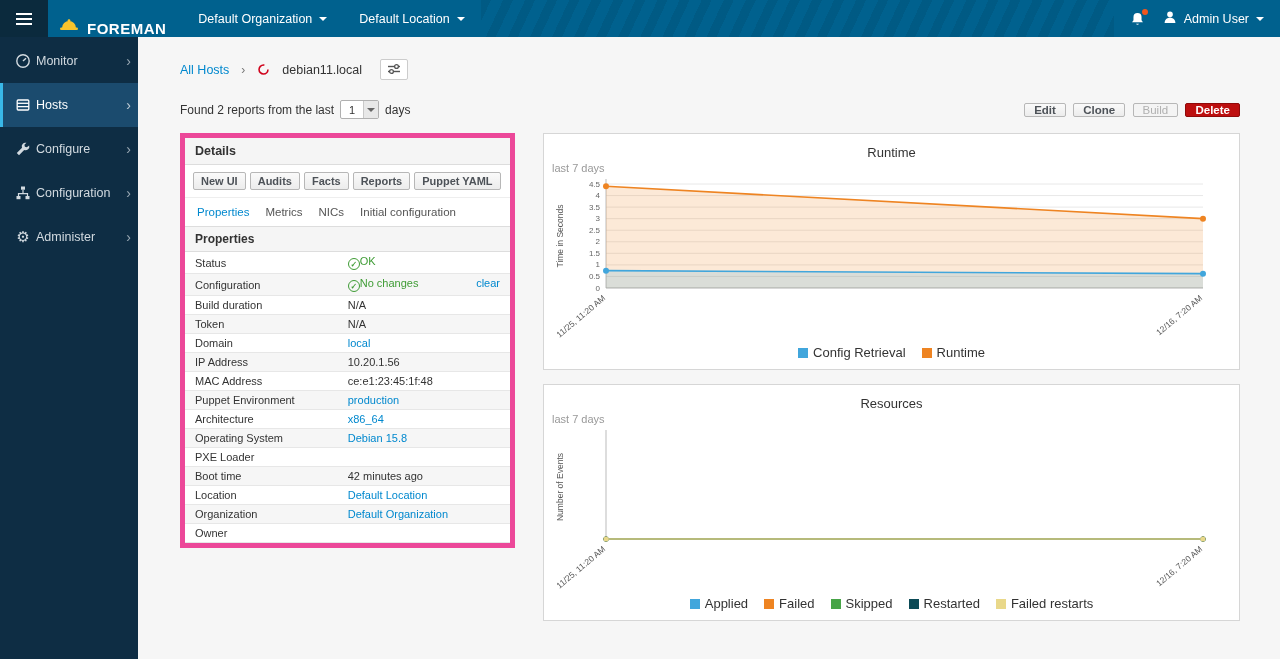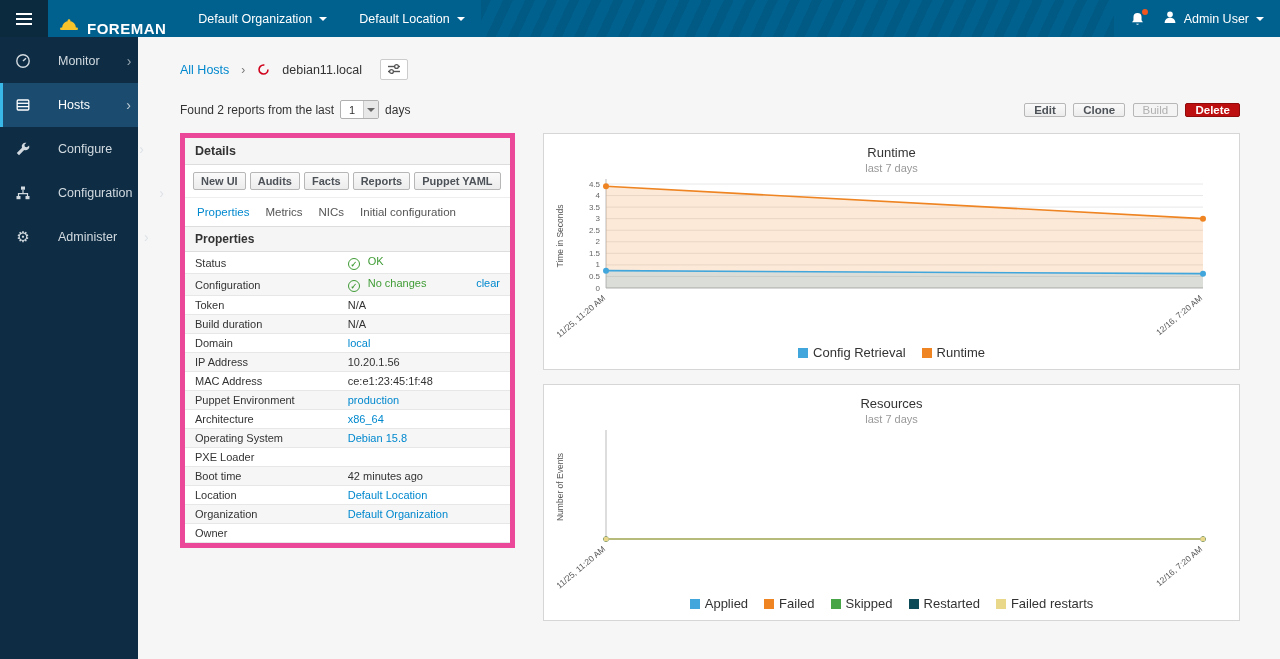--- a/index.html
+++ b/index.html
@@ -17,21 +17,21 @@
   .ctx { display:flex; align-items:center; gap:7px; padding:0 16px; font-size:12.5px; cursor:pointer; }
   .caret-down { width:0; height:0; border-left:4px solid transparent; border-right:4px solid transparent; border-top:4px solid currentColor; display:inline-block; }
   .topbar-stripes { flex:1; background:repeating-linear-gradient(115deg, rgba(0,0,0,0.07) 0 9px, transparent 9px 20px); }
   .topbar-right { display:flex; align-items:center; gap:18px; padding:0 16px; }
   .bell-wrap { position:relative; cursor:pointer; display:flex; align-items:center; }
   .bell-dot { position:absolute; top:-2px; right:-3px; width:6px; height:6px; border-radius:50%; background:#f0561d; }
   .user-menu { display:flex; align-items:center; gap:7px; font-size:12.5px; cursor:pointer; }
 
   
   .sidebar { grid-row:2; grid-column:1; background:#0e2d44; padding-top:2px; }
-  .side-item { height:44px; display:flex; align-items:center; padding:0 7px 0 12px; gap:27px; color:#d2dae0; font-size:12.5px; cursor:pointer; border-left:3px solid transparent; }
+  .side-item { height:44px; display:flex; align-items:center; padding:0 7px 0 12px; gap:5px; color:#d2dae0; font-size:12.5px; cursor:pointer; border-left:3px solid transparent; }
   .side-item svg, .side-item .glyph { flex:0 0 16px; text-align:center; }
   .side-item.active { background:#1b4b6e; border-left-color:#39b8e8; color:#fff; }
   .side-chevron { margin-left:auto; font-size:14px; opacity:.7; }
   .glyph { font-size:15px; line-height:16px; }
 
   
   .main { grid-row:2; grid-column:2; padding:14px 40px 0 42px; overflow:hidden; }
 
   .breadcrumb { display:flex; align-items:center; gap:12px; font-size:12.5px; margin:8px 0 20px; }
   .breadcrumb a { color:#0088ce; text-decoration:none; cursor:pointer; }
@@ -62,27 +62,27 @@
   .panel-tabs .tab.active { color:#0088ce; }
 
   .props-table { width:100%; border-collapse:collapse; font-size:11px; }
   .props-table th { background:#f5f5f5; border-top:1px solid #ddd; border-bottom:1px solid #ddd; padding:5px 10px; text-align:left; font-size:12px; }
   .props-table td { border-bottom:1px solid #e7e7e7; padding:3px 10px; height:19px; vertical-align:middle; }
   .props-table tr:nth-child(even) td { background:#f6f6f6; }
   .prop-label { width:47%; color:#333; }
   .prop-link { color:#0088ce; text-decoration:none; cursor:pointer; }
   .clear-link { float:right; color:#0088ce; text-decoration:none; cursor:pointer; }
   .ok-icon { display:inline-block; width:12px; height:12px; line-height:11px; border-radius:50%; border:1.5px solid #3f9c35; color:#3f9c35; font-size:8px; text-align:center; vertical-align:-2px; font-weight:bold; }
-  .ok-text { color:#3f9c35; margin-left:8px; }
+  .ok-text { color:#3f9c35; margin-left:0; }
 
   
   .charts-col { flex:1; margin-left:28px; display:flex; flex-direction:column; gap:14px; }
   .chart-card { background:#fff; border:1px solid #d6d6d6; padding:8px 8px 4px; }
   .chart-title { text-align:center; font-size:13px; color:#333; margin-top:3px; }
-  .chart-sub { text-align:center; font-size:11px; color:#999; margin-top:2px; }
+  .chart-sub { text-align:left; font-size:11px; color:#999; margin-top:2px; }
   .chart-plot { width:679px; height:170px; }
   .chart-plot svg { font-family:"Liberation Sans", sans-serif; }
   .chart-legend { display:flex; justify-content:center; gap:16px; font-size:13px; color:#333; padding:1px 0 5px; }
   .legend-item { display:inline-flex; align-items:center; cursor:pointer; }
   .legend-sq { width:10px; height:10px; display:inline-block; margin-right:5px; }
 </style>
 </head>
 <body>
 
 <div class="app">
@@ -241,25 +241,25 @@
           <tbody>
               <tr>
                 <td class="prop-label">Status</td>
                 <td class="prop-value"><span class="ok-icon">✓</span><span class="ok-text">OK</span></td>
               </tr>
               <tr>
                 <td class="prop-label">Configuration</td>
                 <td class="prop-value"><span class="ok-icon">✓</span><span class="ok-text">No changes</span><a class="clear-link" href="#">clear</a></td>
               </tr>
               <tr>
+                <td class="prop-label">Build duration</td>
+                <td class="prop-value">N/A</td>
+              </tr>
+              <tr>
                 <td class="prop-label">Token</td>
-                <td class="prop-value">N/A</td>
-              </tr>
-              <tr>
-                <td class="prop-label">Build duration</td>
                 <td class="prop-value">N/A</td>
               </tr>
               <tr>
                 <td class="prop-label">Domain</td>
                 <td class="prop-value"><a class="prop-link" href="#">local</a></td>
               </tr>
               <tr>
                 <td class="prop-label">IP Address</td>
                 <td class="prop-value">10.20.1.56</td>
               </tr>

